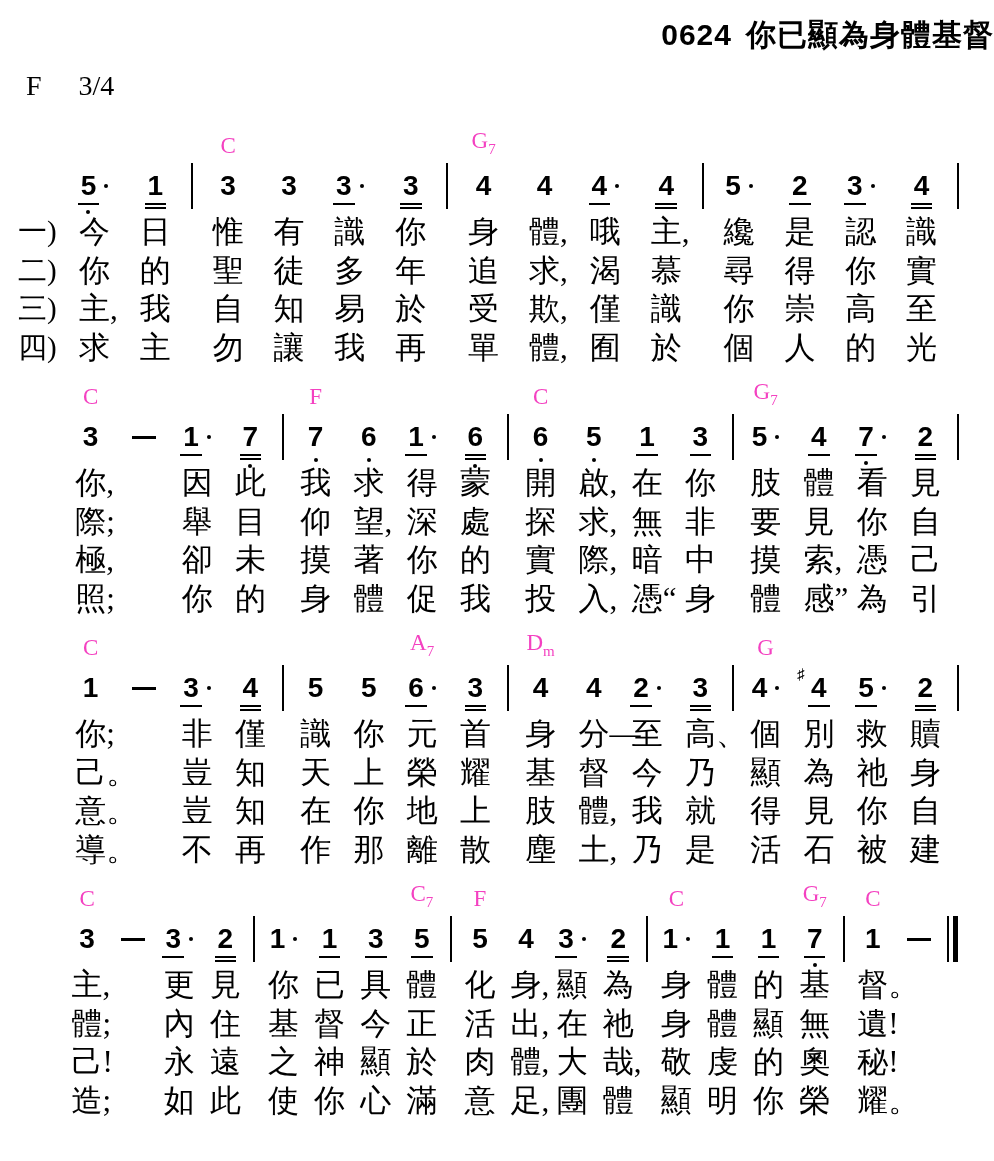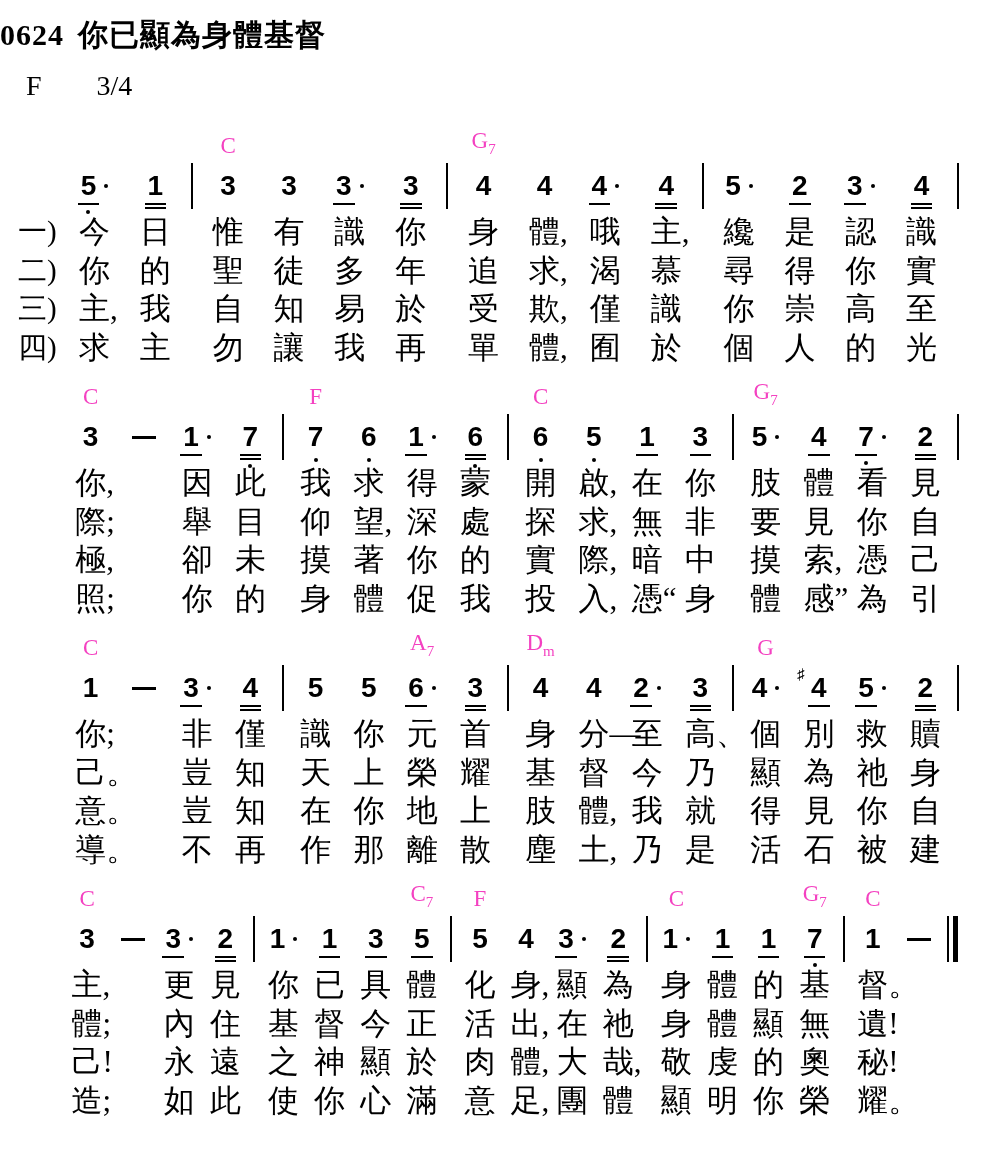--- a/index.html
+++ b/index.html
@@ -1,26 +1,26 @@
 <!DOCTYPE html>
 <html style="--accent: #f441c1;"><head>
 <meta charset="utf-8">
 <style>
   :root{ --accent:#f441c1; }
   html,body{margin:0;padding:0;background:#fff;}
   body{width:994px;height:1161px;overflow:hidden;color:#000;}
   .page{width:994px;height:1161px;position:relative;}
-  .title{margin-top:14px;height:42px;text-align:left;
-         font-family:Liberation Serif, serif;
+  .title{margin-top:14px;height:42px;text-align:right;
+         font-family:Liberation Sans, sans-serif;
          font-weight:700;font-size:30px;line-height:42px;letter-spacing:1px;}
   .title .num{margin-right:14px;}
   .keyrow{margin:12px 0 0 26px;height:36px;
           font-family:"Liberation Serif","DejaVu Serif",serif;
           font-size:28px;line-height:36px;}
-  .keyrow .time{margin-left:48px;}
+  .keyrow .time{margin-left:30px;}
   .systems{margin-top:12px;}
   .sys{display:flex;padding:0 30px 0 18px;height:251px;}
   .gutter{flex:0 0 46px;}
   .cells{flex:1;display:flex;}
   .cell{display:flex;flex-direction:column;min-width:0;}
   .ncell,.dcell{flex:1 1 0;}
   .bcell{flex:0 0 12px;}
   .ecell{flex:0 0 22px;}
   .crow{height:44px;display:flex;align-items:flex-end;justify-content:center;padding-bottom:3px;box-sizing:border-box;}
   .chord{font-family:"Liberation Serif","DejaVu Serif",serif;font-size:23px;line-height:1;

